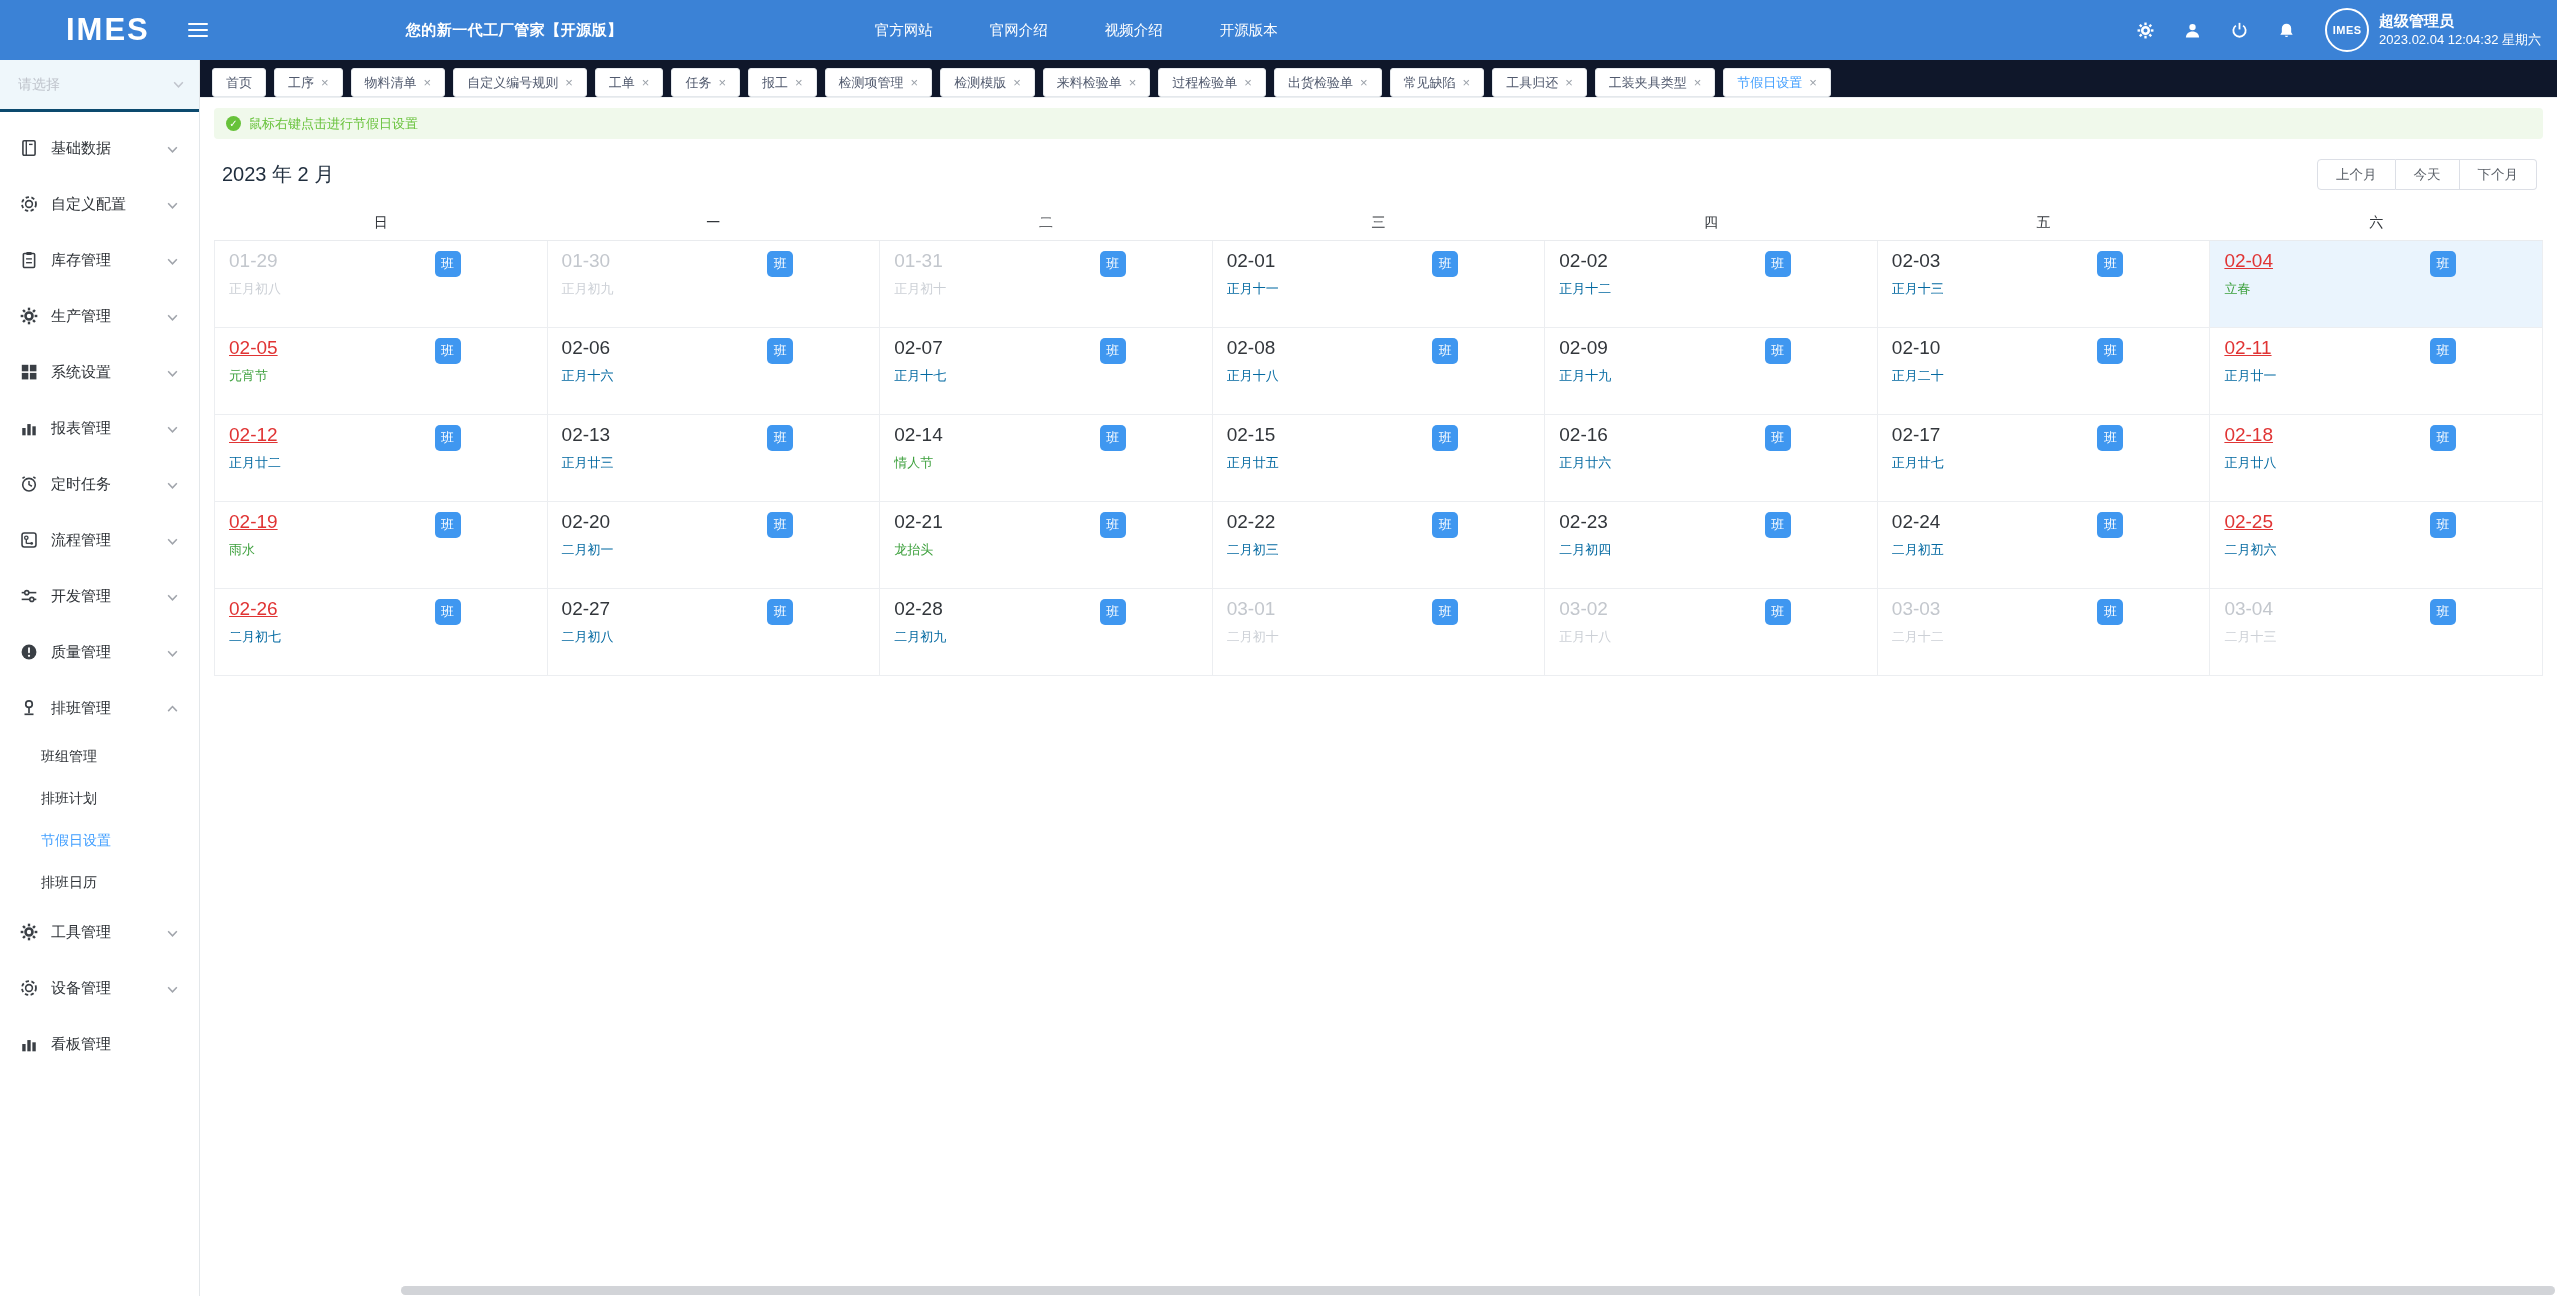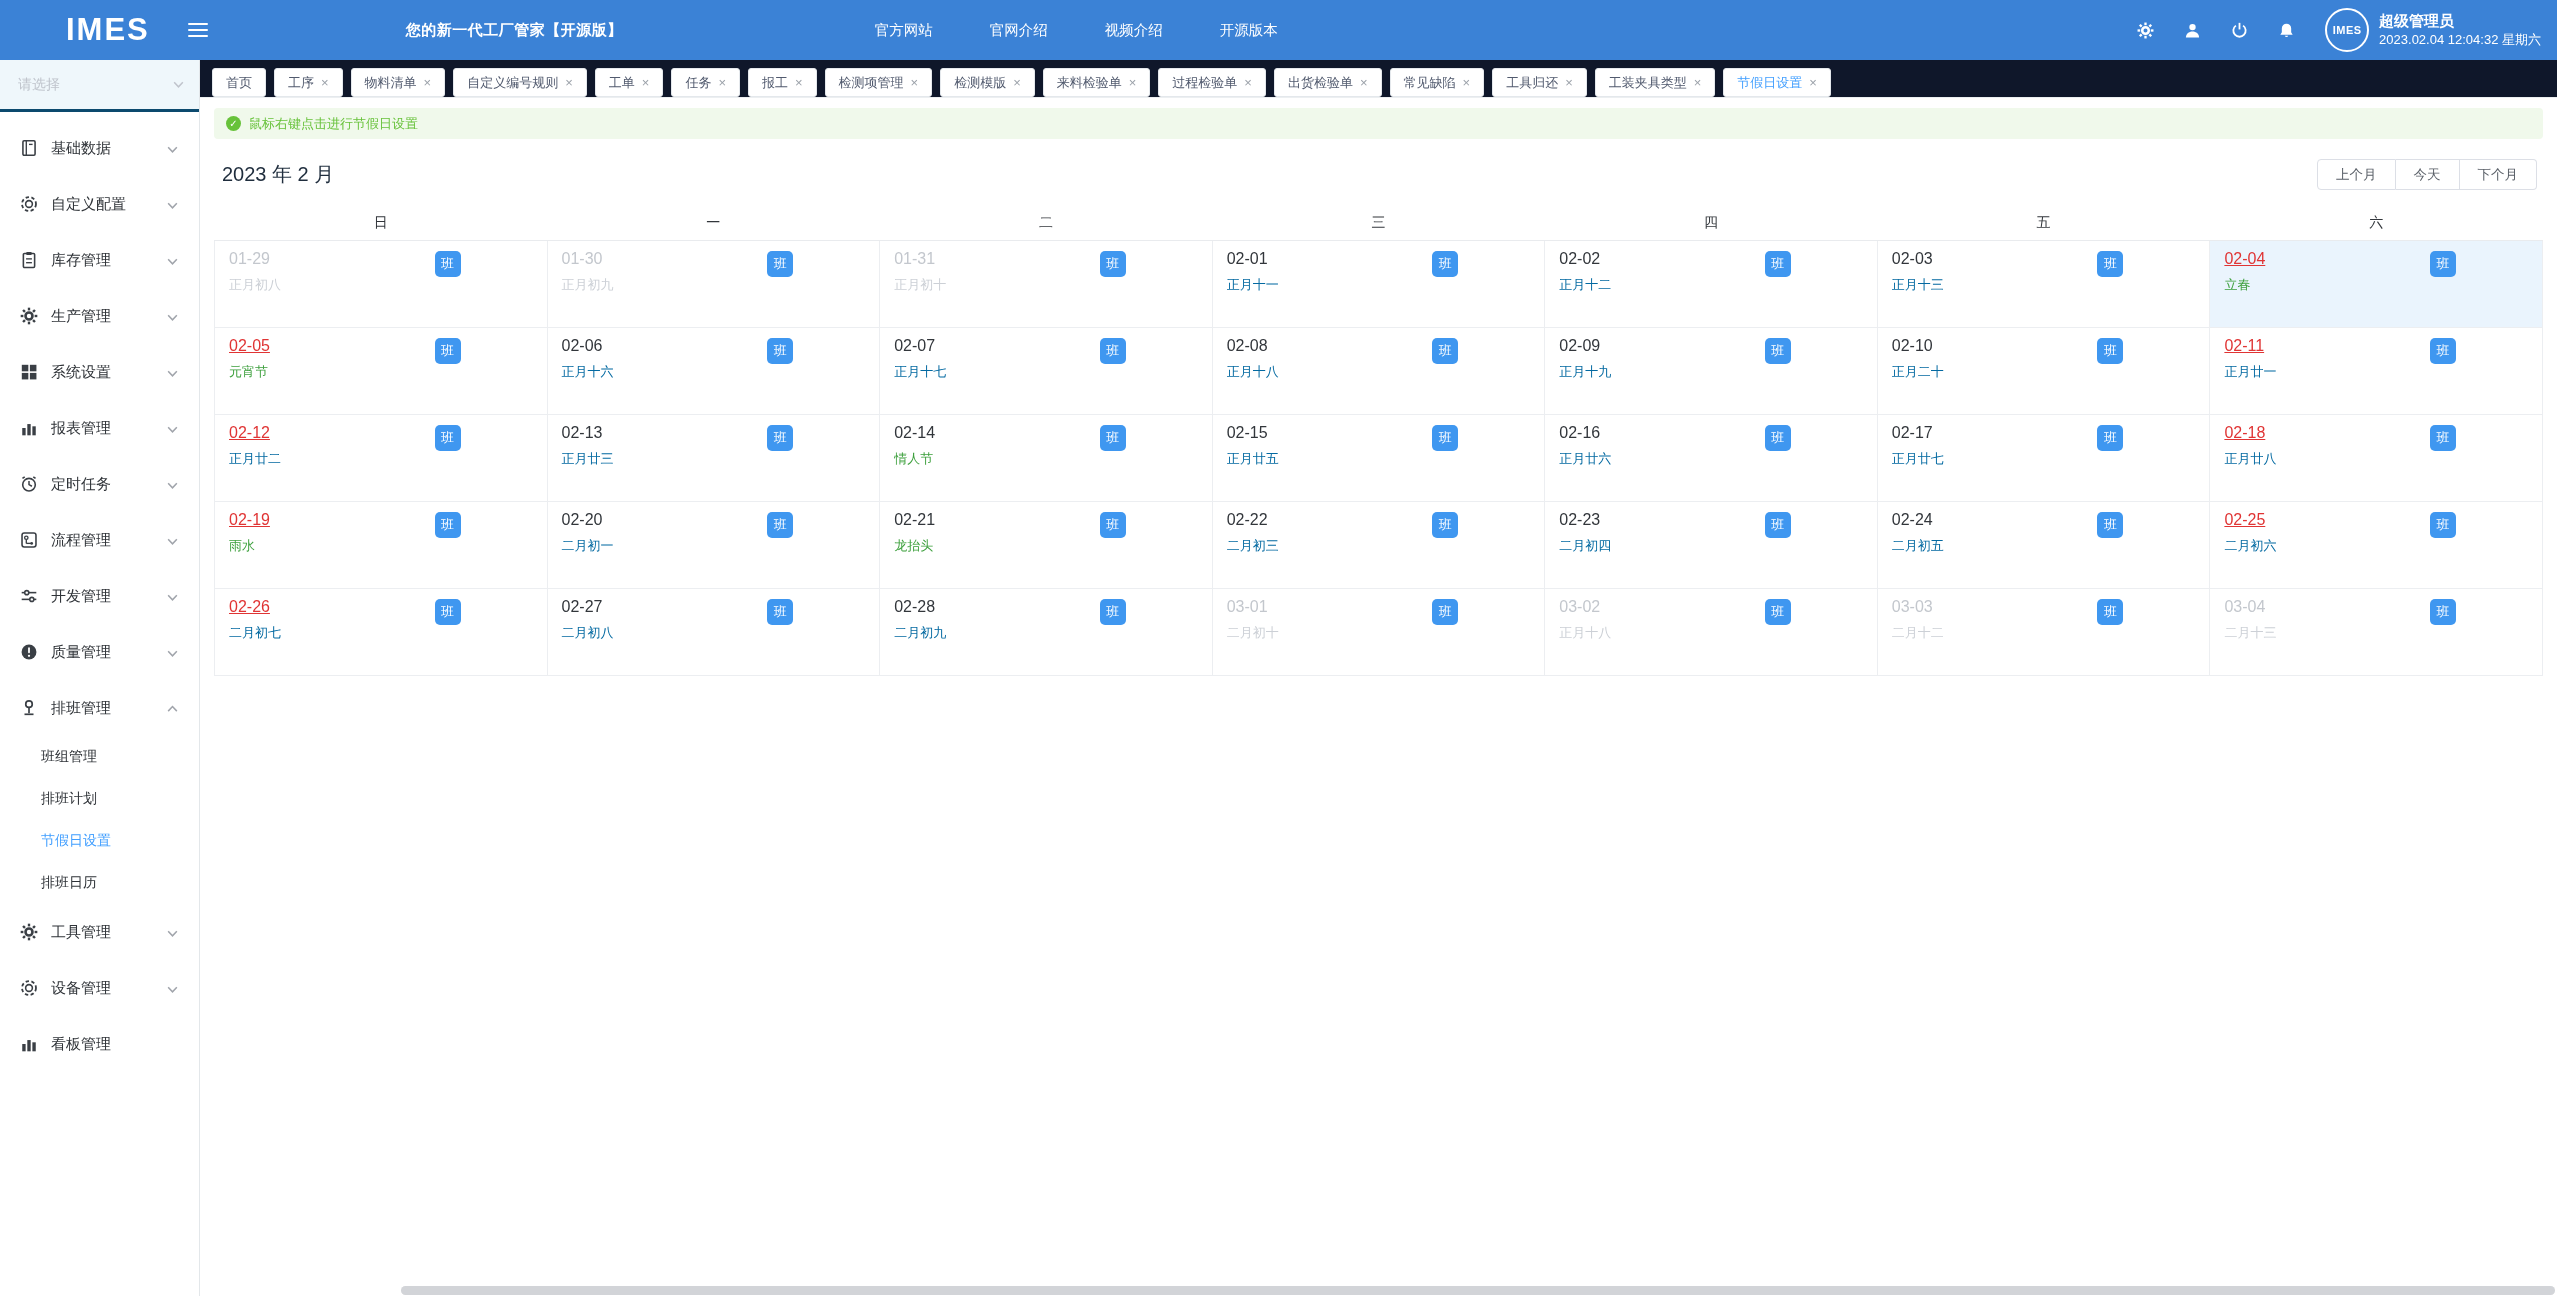--- a/index.html
+++ b/index.html
@@ -69,21 +69,21 @@
   .btn + .btn { border-left:none; }
   .btn:first-child { border-radius:4px 0 0 4px; }
   .btn:last-child { border-radius:0 4px 4px 0; }
 
   table.cal { width:100%; border-collapse:collapse; table-layout:fixed; }
   .cal th { height:34px; font-weight:400; font-size:14px; color:#32363b;
     border-bottom:1px solid #e9ebee; }
   .cal td { height:87px; border:1px solid #eceef1; vertical-align:top; position:relative;
     padding:9px 0 0 14px; cursor:pointer; }
   .cal td.today { background:#eaf4fd; }
-  .cell-date { font-size:16px; color:#32363b; }
+  .cell-date { font-size:19px; color:#32363b; }
   .cell-date.red { color:#e03434;text-decoration:underline; }
   .cell-date.out { color:#c3c7cd; }
   .cell-lunar { margin-top:8px; font-size:13px; color:#0369a1; }
   .cell-lunar.green { color:#3da03d; }
   .cell-lunar.out { color:#ccd0d6; }
   .badge { position:absolute; top:10px; right:86px; width:26px; height:26px; border-radius:5px;
     background:#3f97f0; color:#fff; font-size:13px; display:flex; align-items:center;
     justify-content:center; cursor:pointer; }
 
   .hscroll { position:absolute; left:201px; right:2px; bottom:1px; height:9px;

